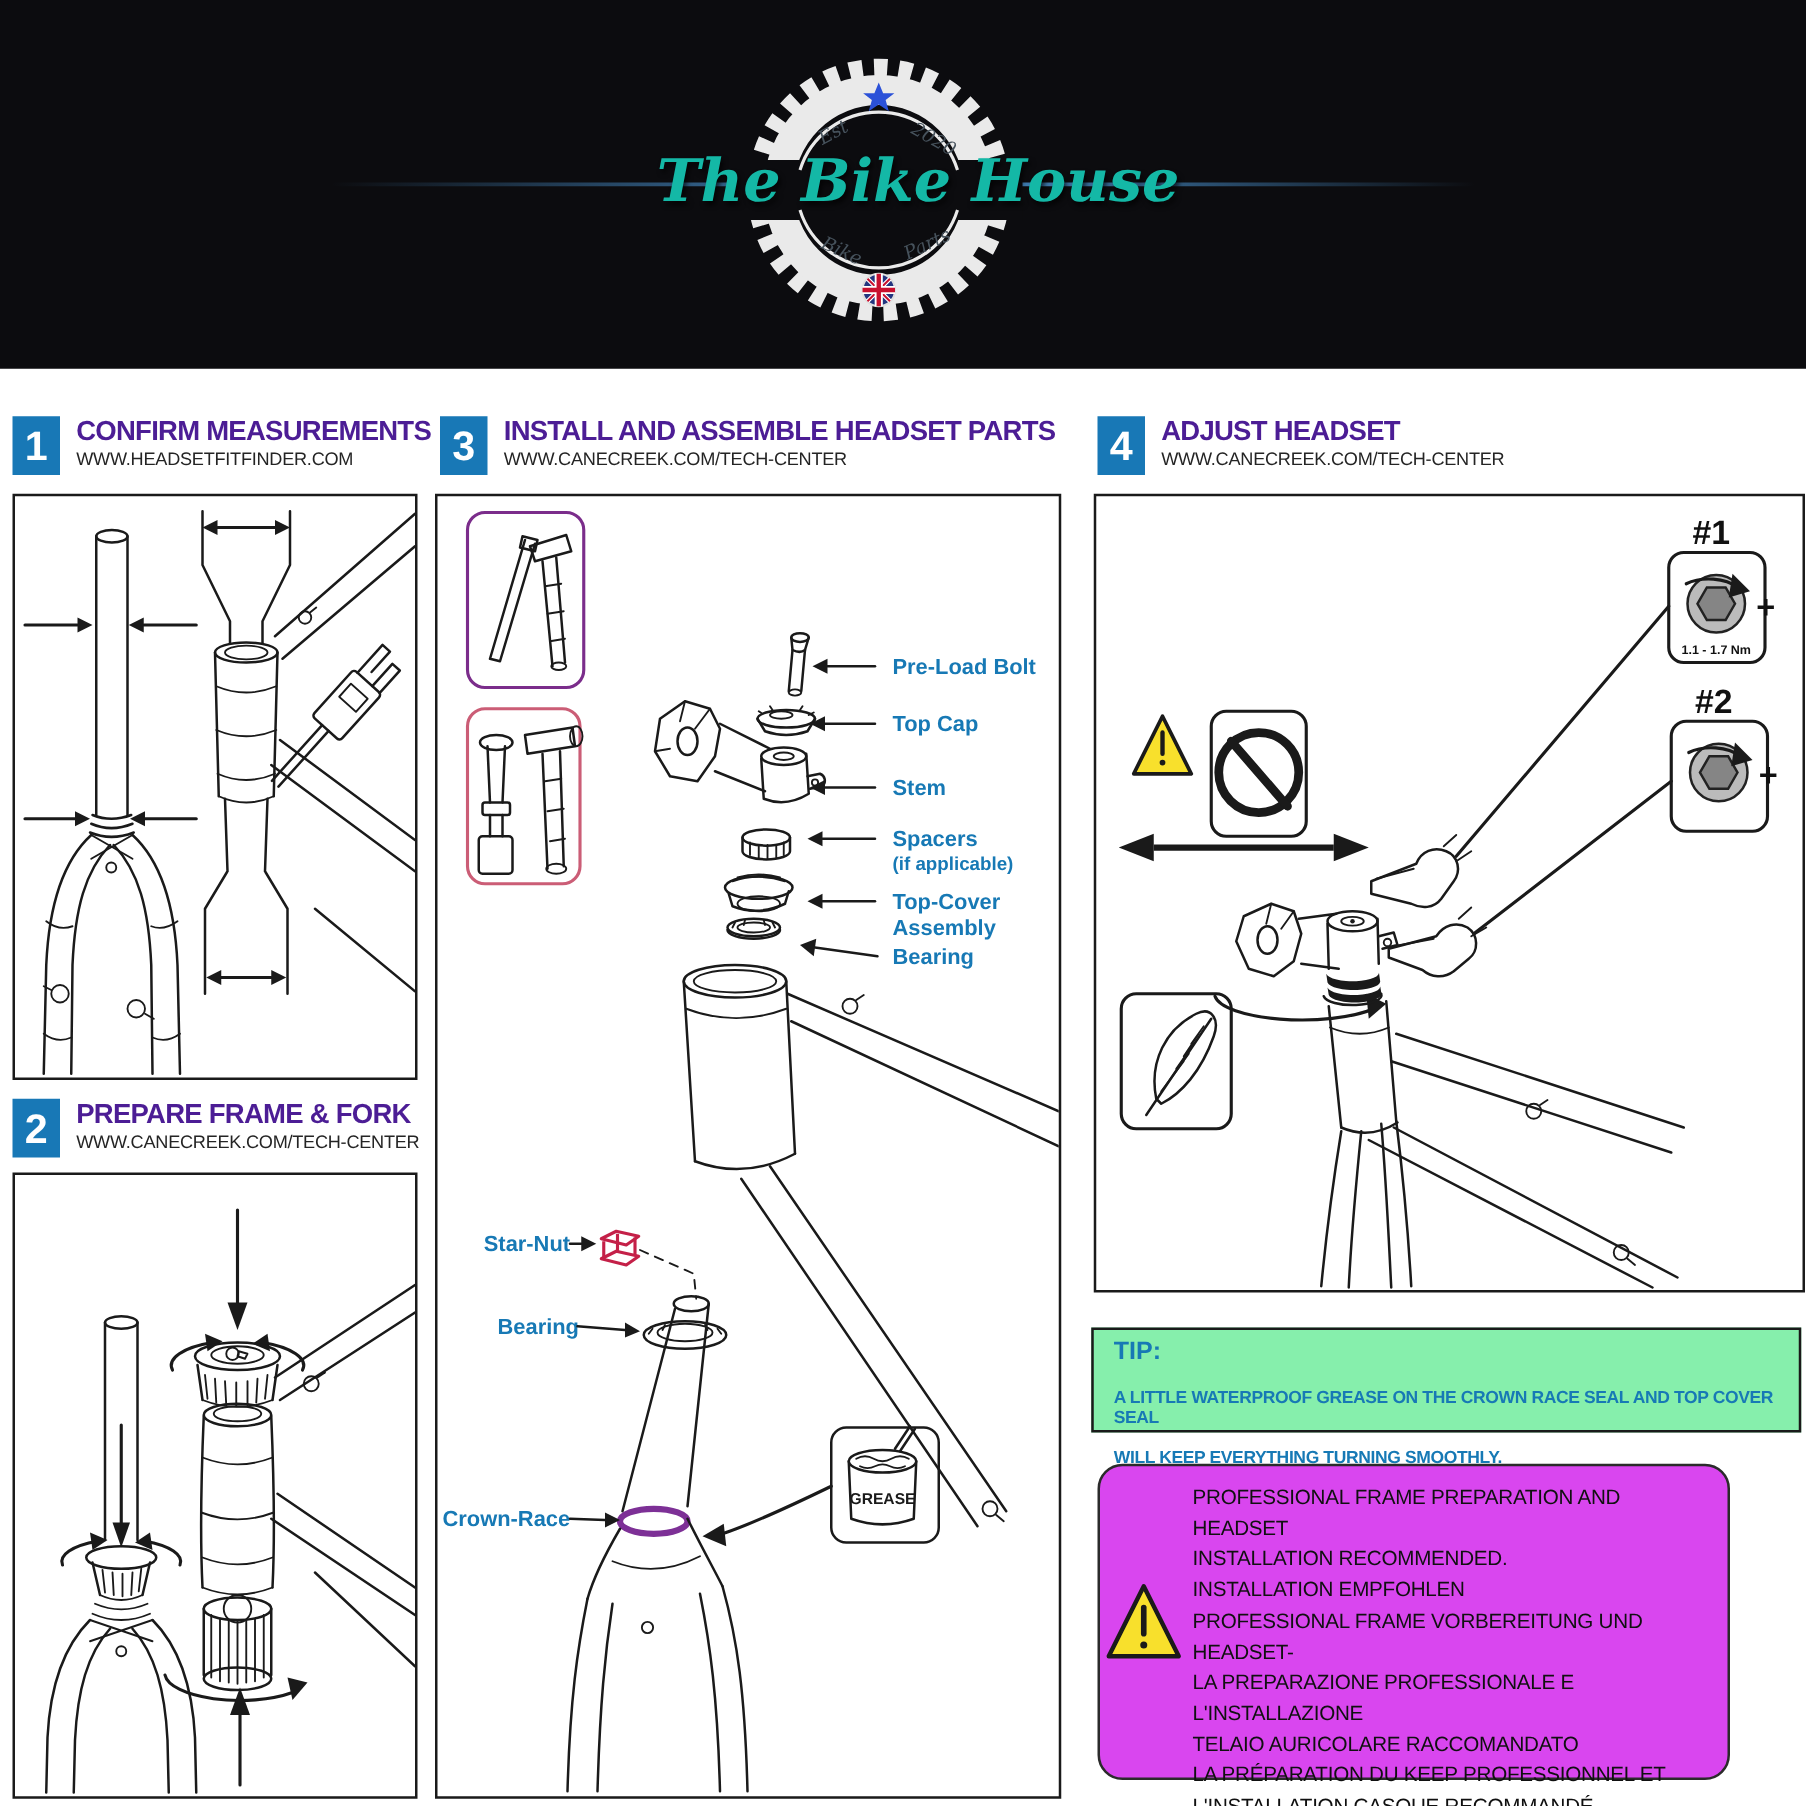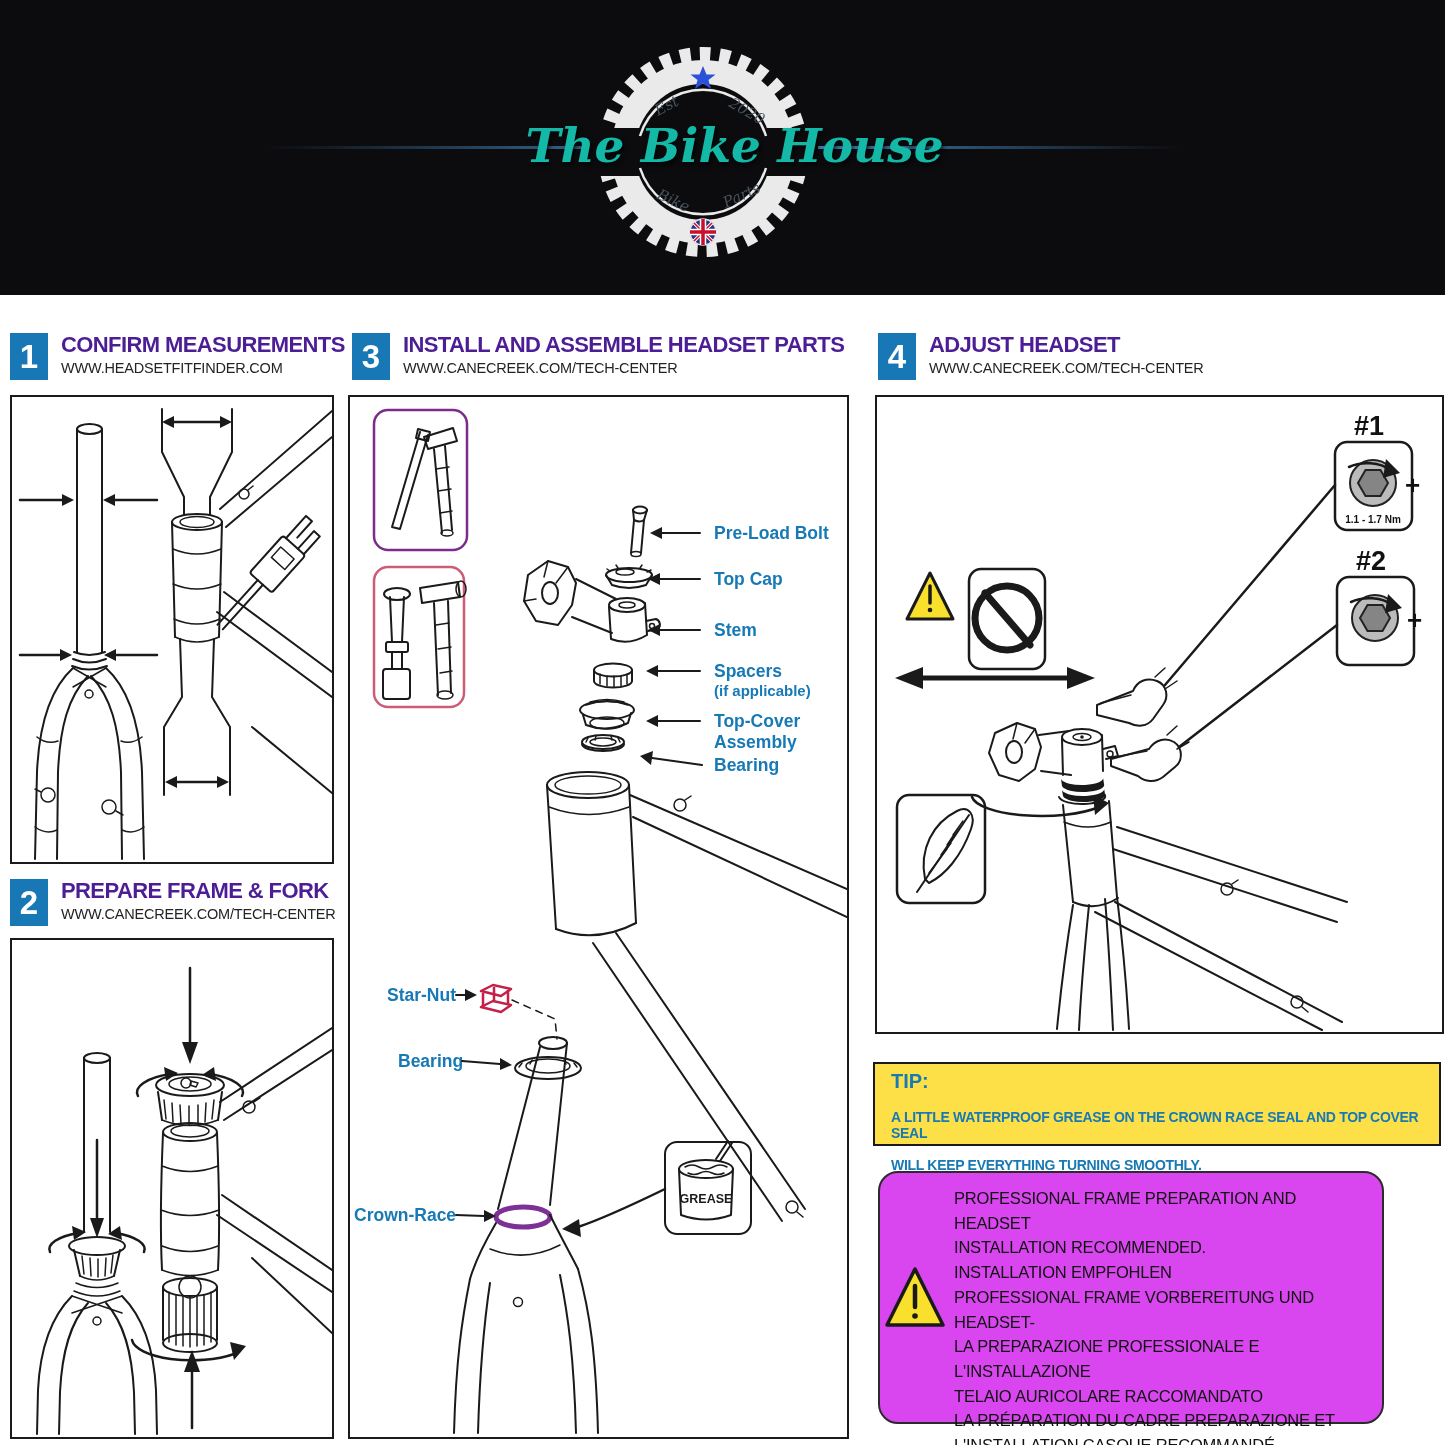--- a/index.html
+++ b/index.html
@@ -24,21 +24,21 @@
   
   .dbox{border:2px solid #1a1a1a;background:#fff;}
   .k{fill:none;stroke:#1a1a1a;stroke-width:2;stroke-linecap:round;stroke-linejoin:round;}
   .k15{fill:none;stroke:#1a1a1a;stroke-width:1.5;stroke-linecap:round;stroke-linejoin:round;}
   .k25{fill:none;stroke:#1a1a1a;stroke-width:2.5;stroke-linecap:round;stroke-linejoin:round;}
   .blk{fill:#1a1a1a;stroke:none;}
   .lblue{fill:#1779b5;font-size:17.5px;font-weight:600;font-family:"Liberation Sans",sans-serif;}
   .lblue-sm{fill:#1779b5;font-size:15px;font-weight:600;font-family:"Liberation Sans",sans-serif;}
   
   #tipbox{left:873px;top:1062px;width:568px;height:84px;border:2px solid #1a1a1a;
-    box-sizing:border-box;padding:6px 0 16px 16px;background:#fde047;}
+    box-sizing:border-box;padding:6px 0 16px 16px;background:#86efac;}
   #tiphead{color:#1779b5;font-size:20px;font-weight:bold;}
   .tipline{color:#1779b5;font-size:14px;font-weight:600;letter-spacing:-0.3px;margin-top:16px;}
   
   #warnbox{left:878px;top:1171px;width:506px;height:253px;background:#d946ef;
     border:2.5px solid #2b2b2b;border-radius:20px;box-sizing:border-box;}
   #warntxt{position:absolute;left:74px;top:13px;width:420px;}
   .warnline{color:#101010;font-size:16.5px;letter-spacing:-0.2px;line-height:24.7px;
     font-family:"Liberation Sans","DejaVu Sans",sans-serif;}
 </style>
 </head>
@@ -454,19 +454,19 @@
       <path d="M33,23 L33,44" stroke="#1a1a1a" stroke-width="4.5" stroke-linecap="round"></path>
       <circle cx="33" cy="53" r="2.8" fill="#1a1a1a"></circle>
     </svg>
     <div id="warntxt">
       <div class="warnline">PROFESSIONAL FRAME PREPARATION AND HEADSET</div>
       <div class="warnline">INSTALLATION RECOMMENDED.</div>
       <div class="warnline">INSTALLATION EMPFOHLEN</div>
       <div class="warnline">PROFESSIONAL FRAME VORBEREITUNG UND HEADSET-</div>
       <div class="warnline">LA PREPARAZIONE PROFESSIONALE E L'INSTALLAZIONE</div>
       <div class="warnline">TELAIO AURICOLARE RACCOMANDATO</div>
-      <div class="warnline">LA PRÉPARATION DU CADRE PREPARAZIONE ET</div>
+      <div class="warnline">LA PRÉPARATION DU KEEP PROFESSIONNEL ET</div>
       <div class="warnline">L'INSTALLATION CASQUE RECOMMANDÉ</div>
 
     </div>
   </div>
 
 </div>
 
 </body></html>

